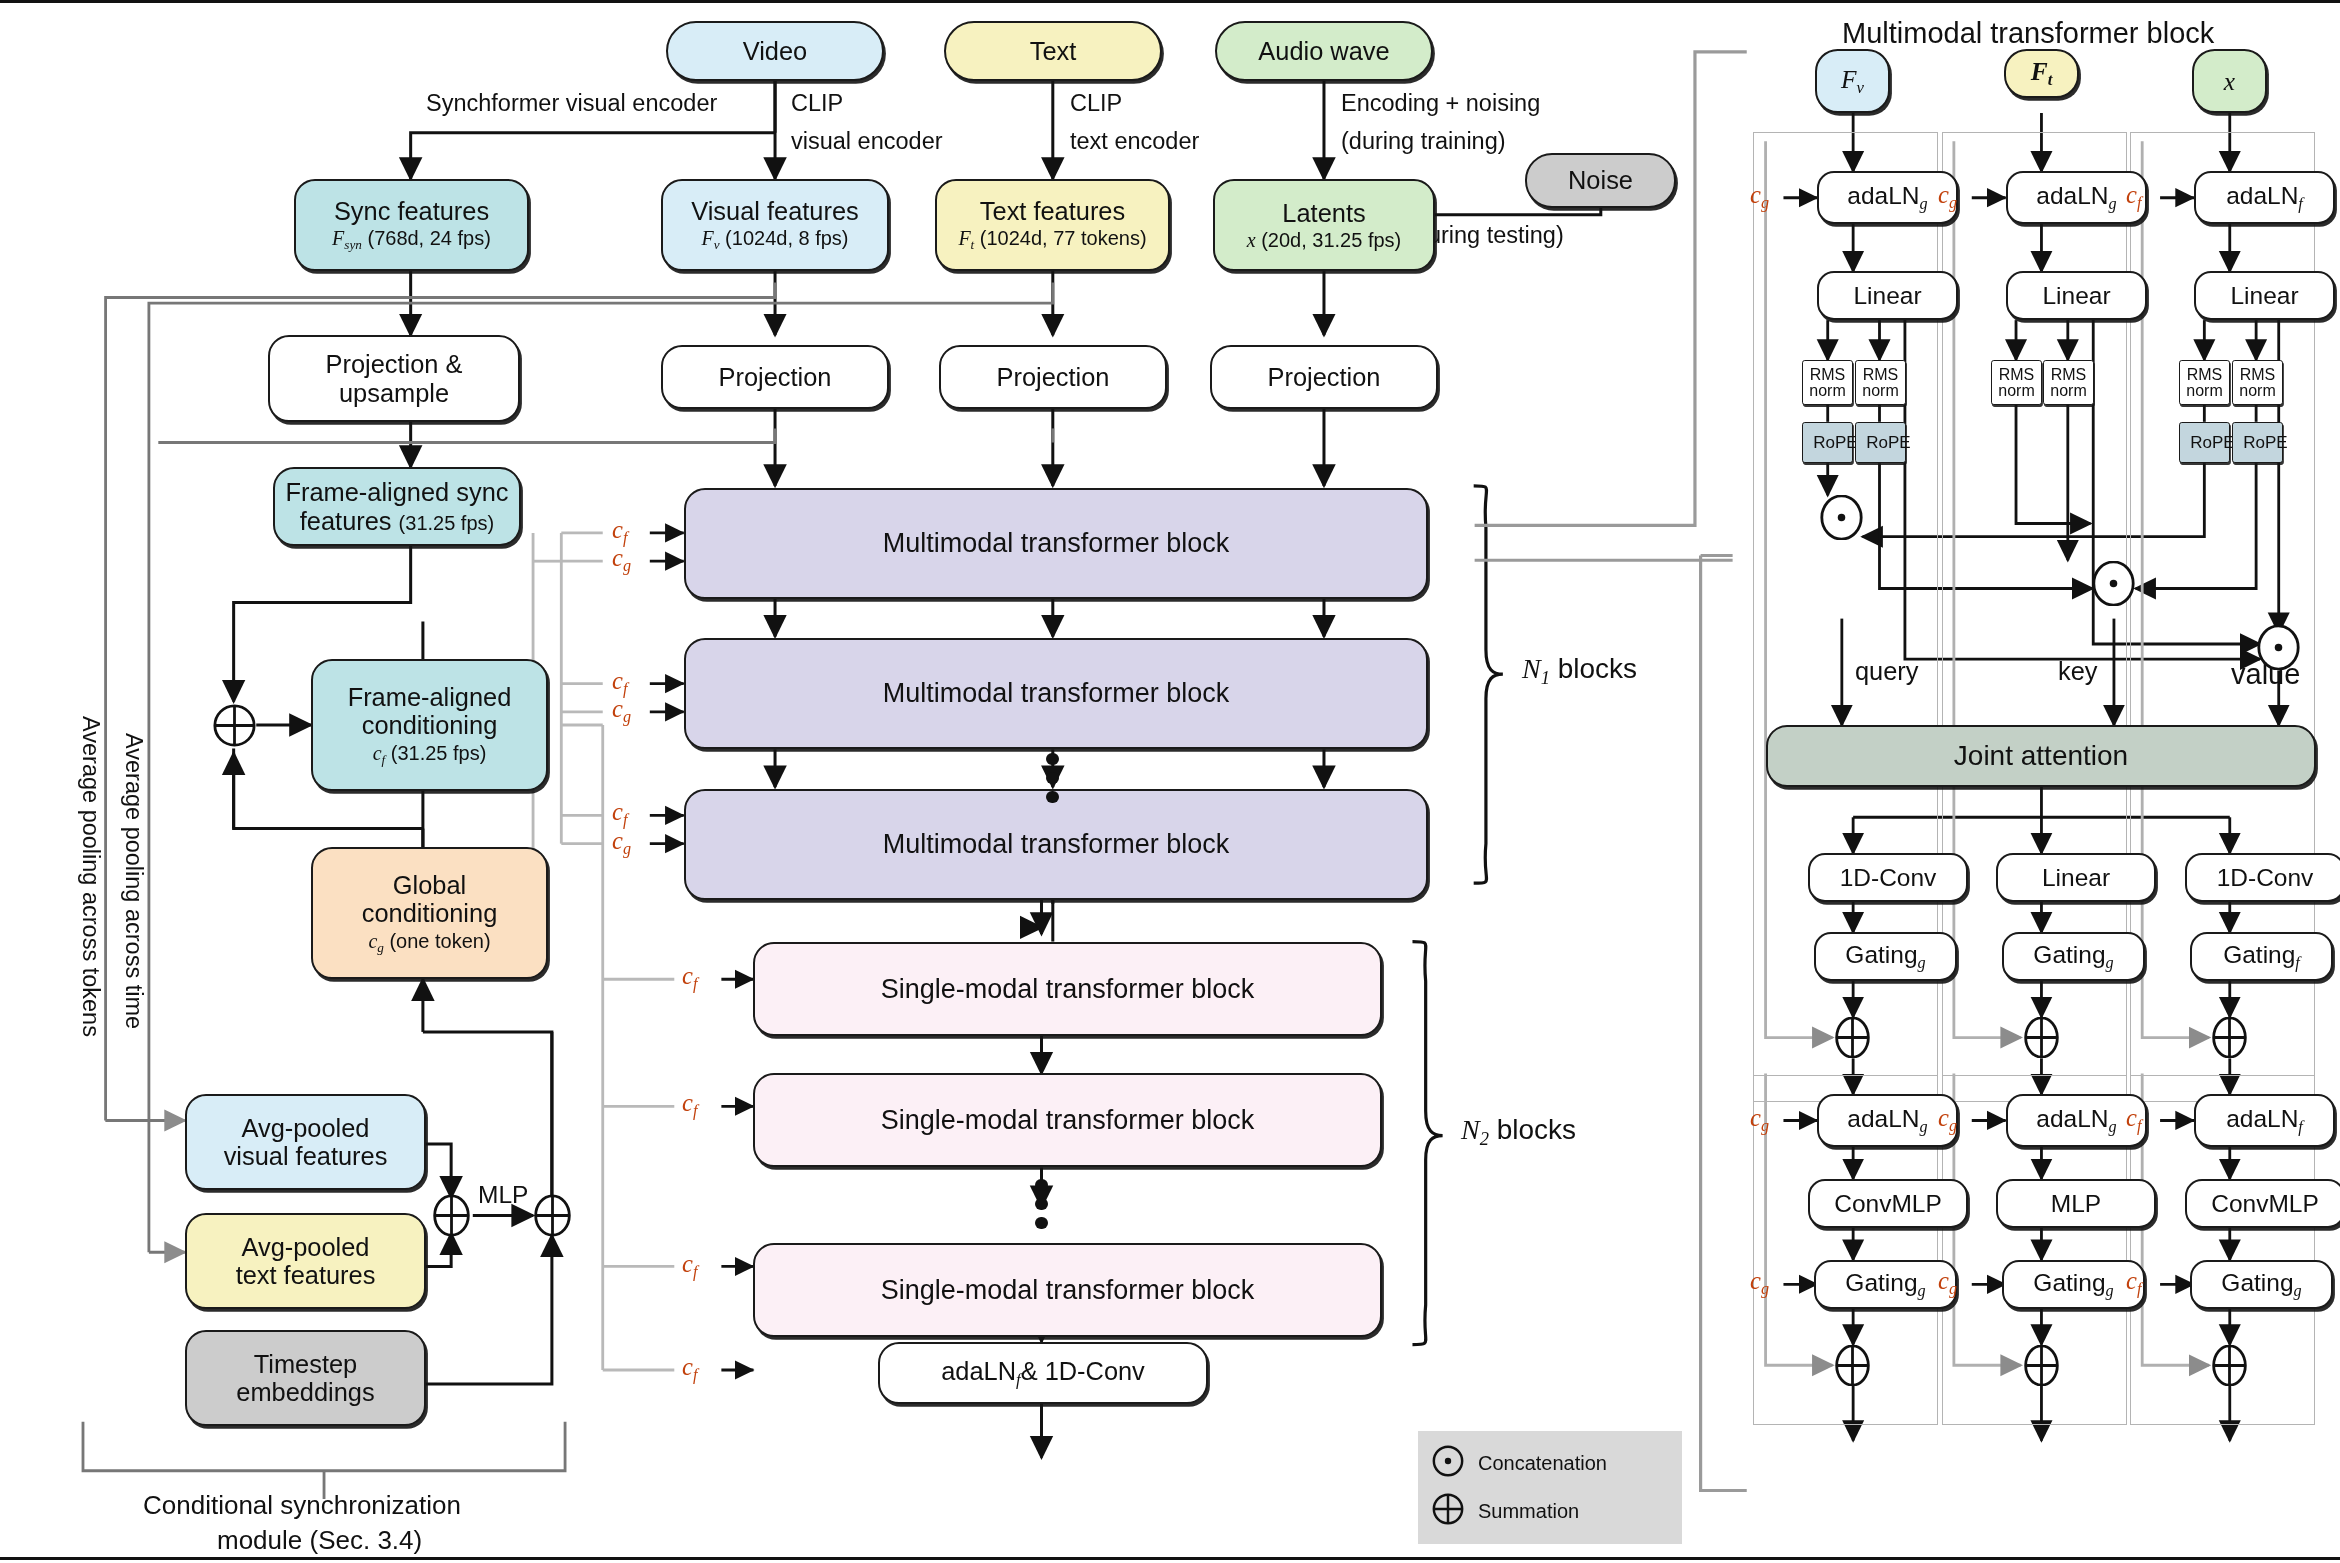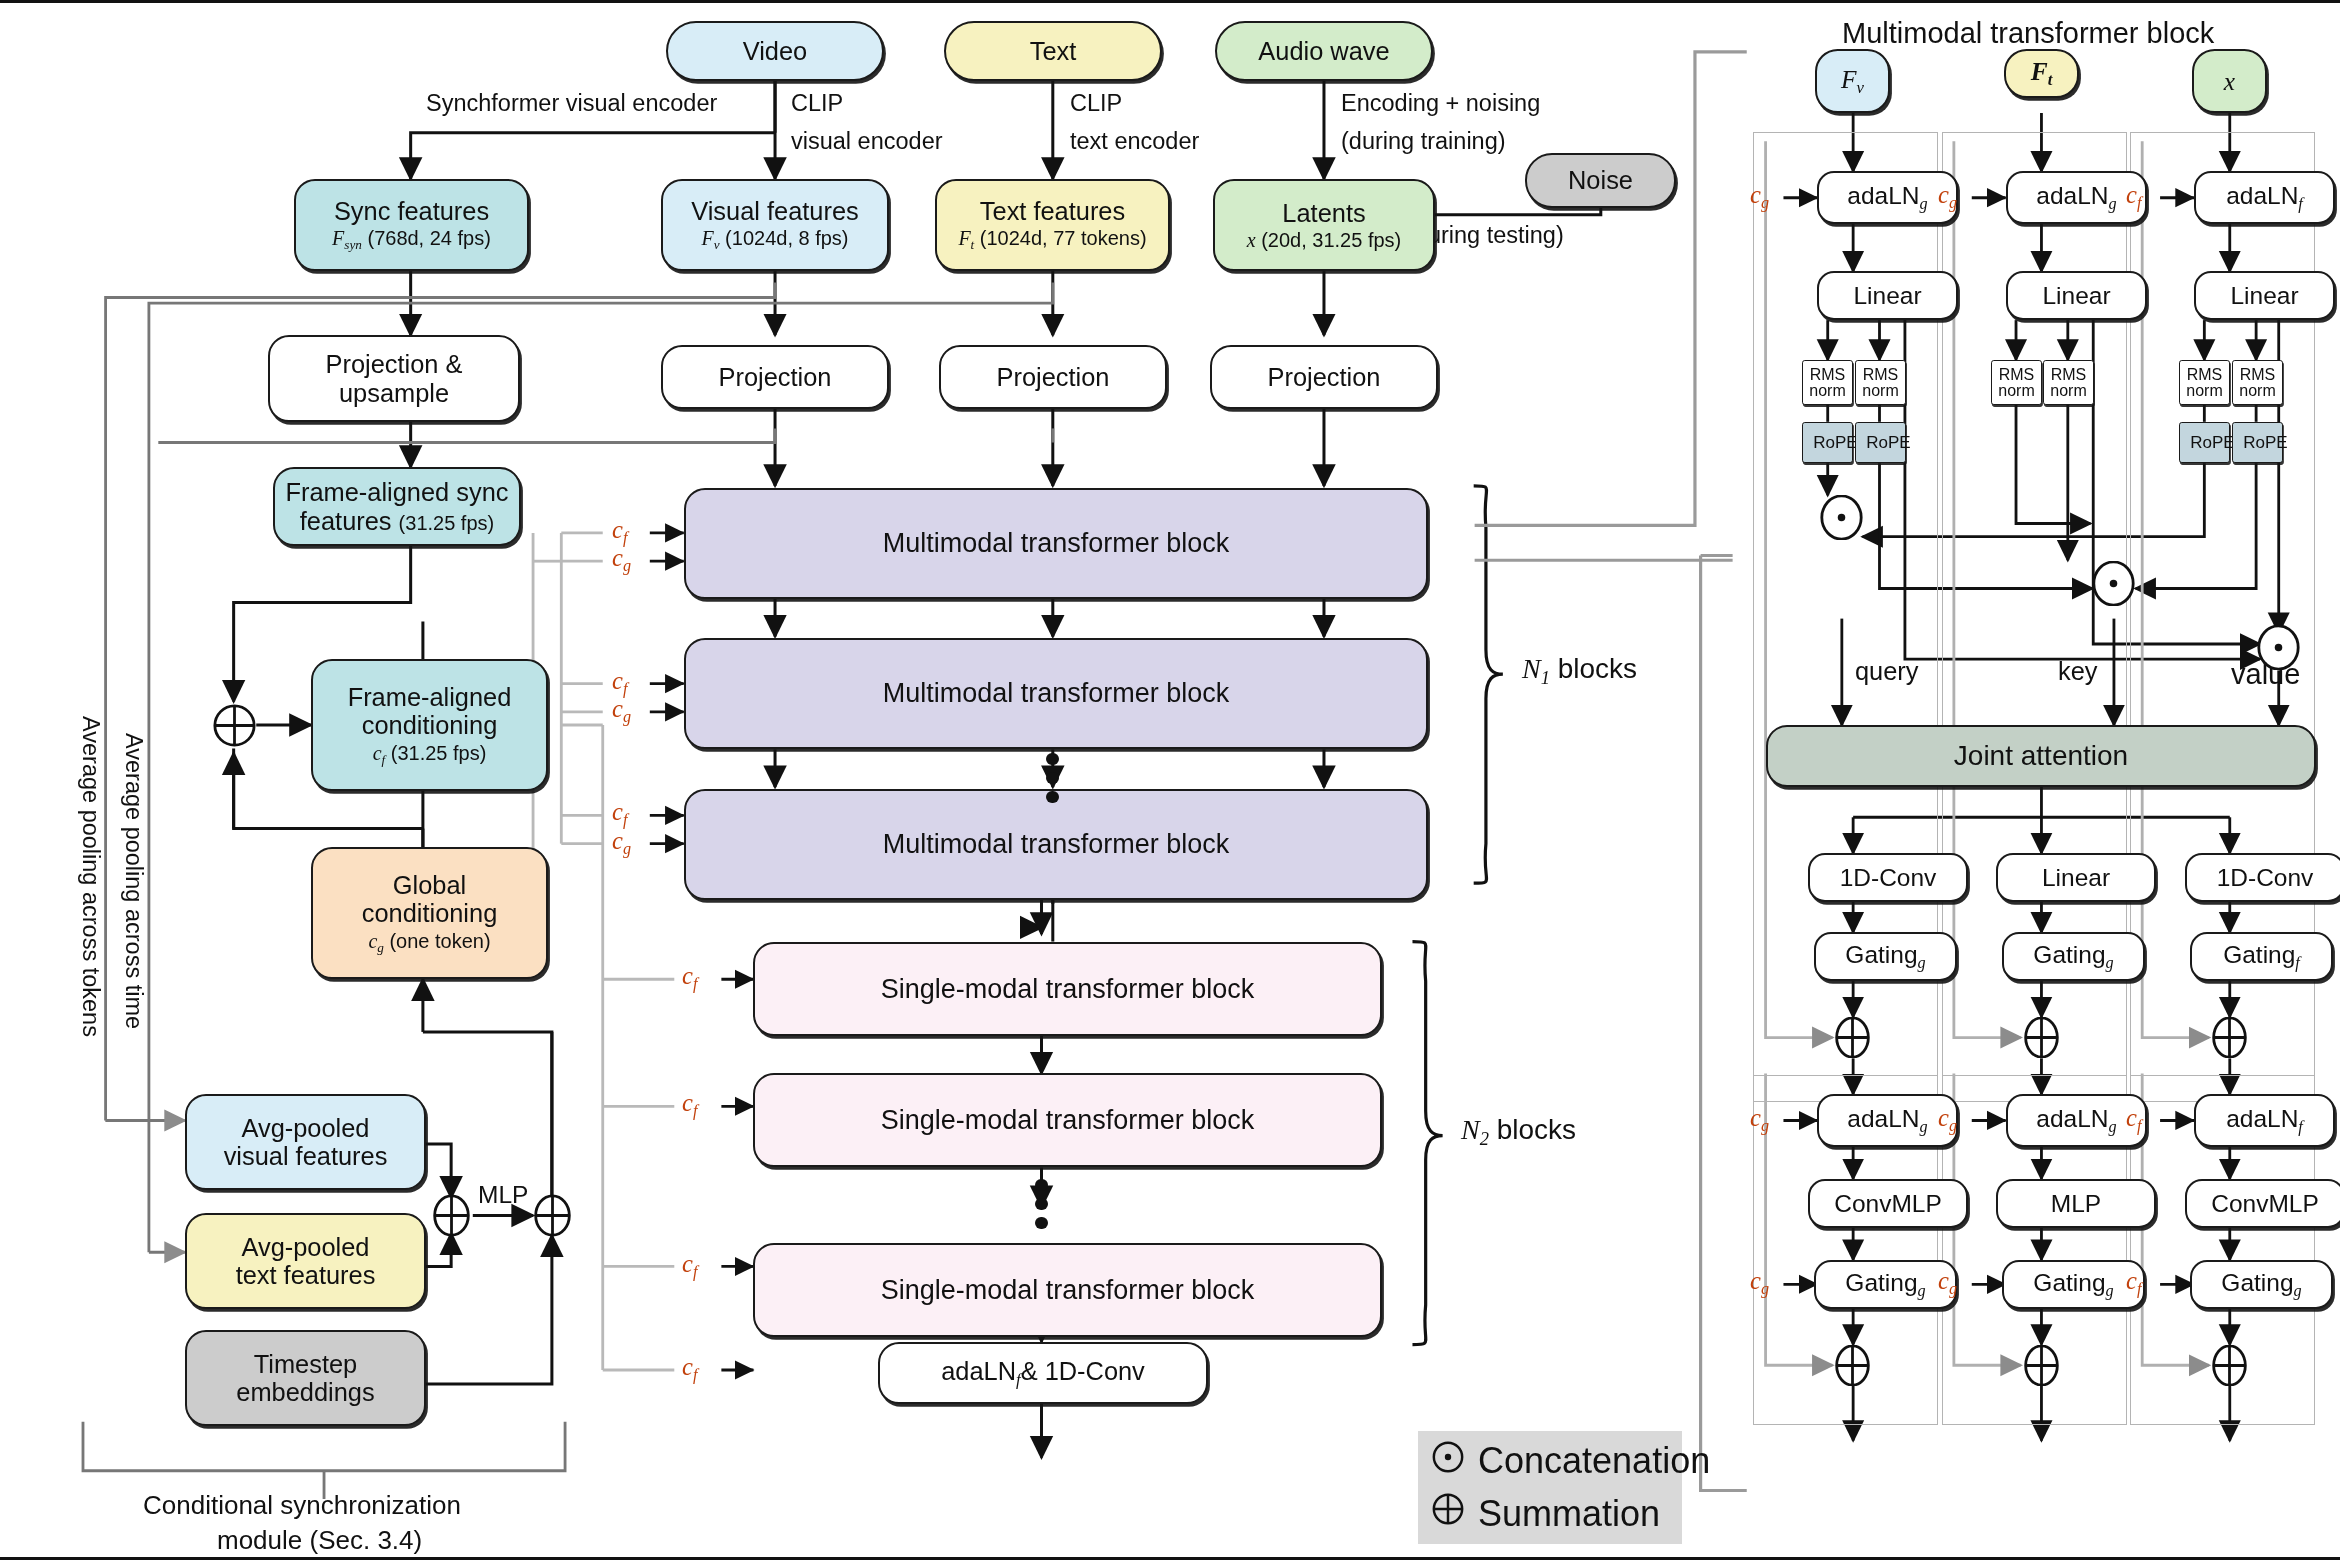--- a/index.html
+++ b/index.html
@@ -38,21 +38,21 @@
         transform-origin:0 0;transform:rotate(90deg);}
   .ital{font-style:italic;font-family:"Liberation Serif",serif;}
   .sub{font-size:.66em;vertical-align:-0.30em;font-style:italic;font-family:"Liberation Serif",serif;}
 
   
   .cmark{position:absolute;font-size:24.5px;font-style:italic;font-family:"Liberation Serif",serif;color:#c2410c;}
 
   
   #legend{position:absolute;background:#d9d9d9;display:flex;flex-direction:column;justify-content:center;
           gap:9.4px;padding:11.3px 21px 11.3px 13px;}
-  #legend .row{display:flex;align-items:center;gap:13px;font-size:36px;color:#111;}
+  #legend .row{display:flex;align-items:center;gap:13px;font-size:20px;color:#111;}
 
   
   .colframe{position:absolute;border:1.9px solid #b4b4b4;background:transparent;}
   .paneltitle{position:absolute;font-size:29px;color:#111;}
   .footer-rule{position:absolute;left:0;right:0;height:2.8px;background:#111;}
 </style>
 </head>
 <body>
 
 <div id="root">

